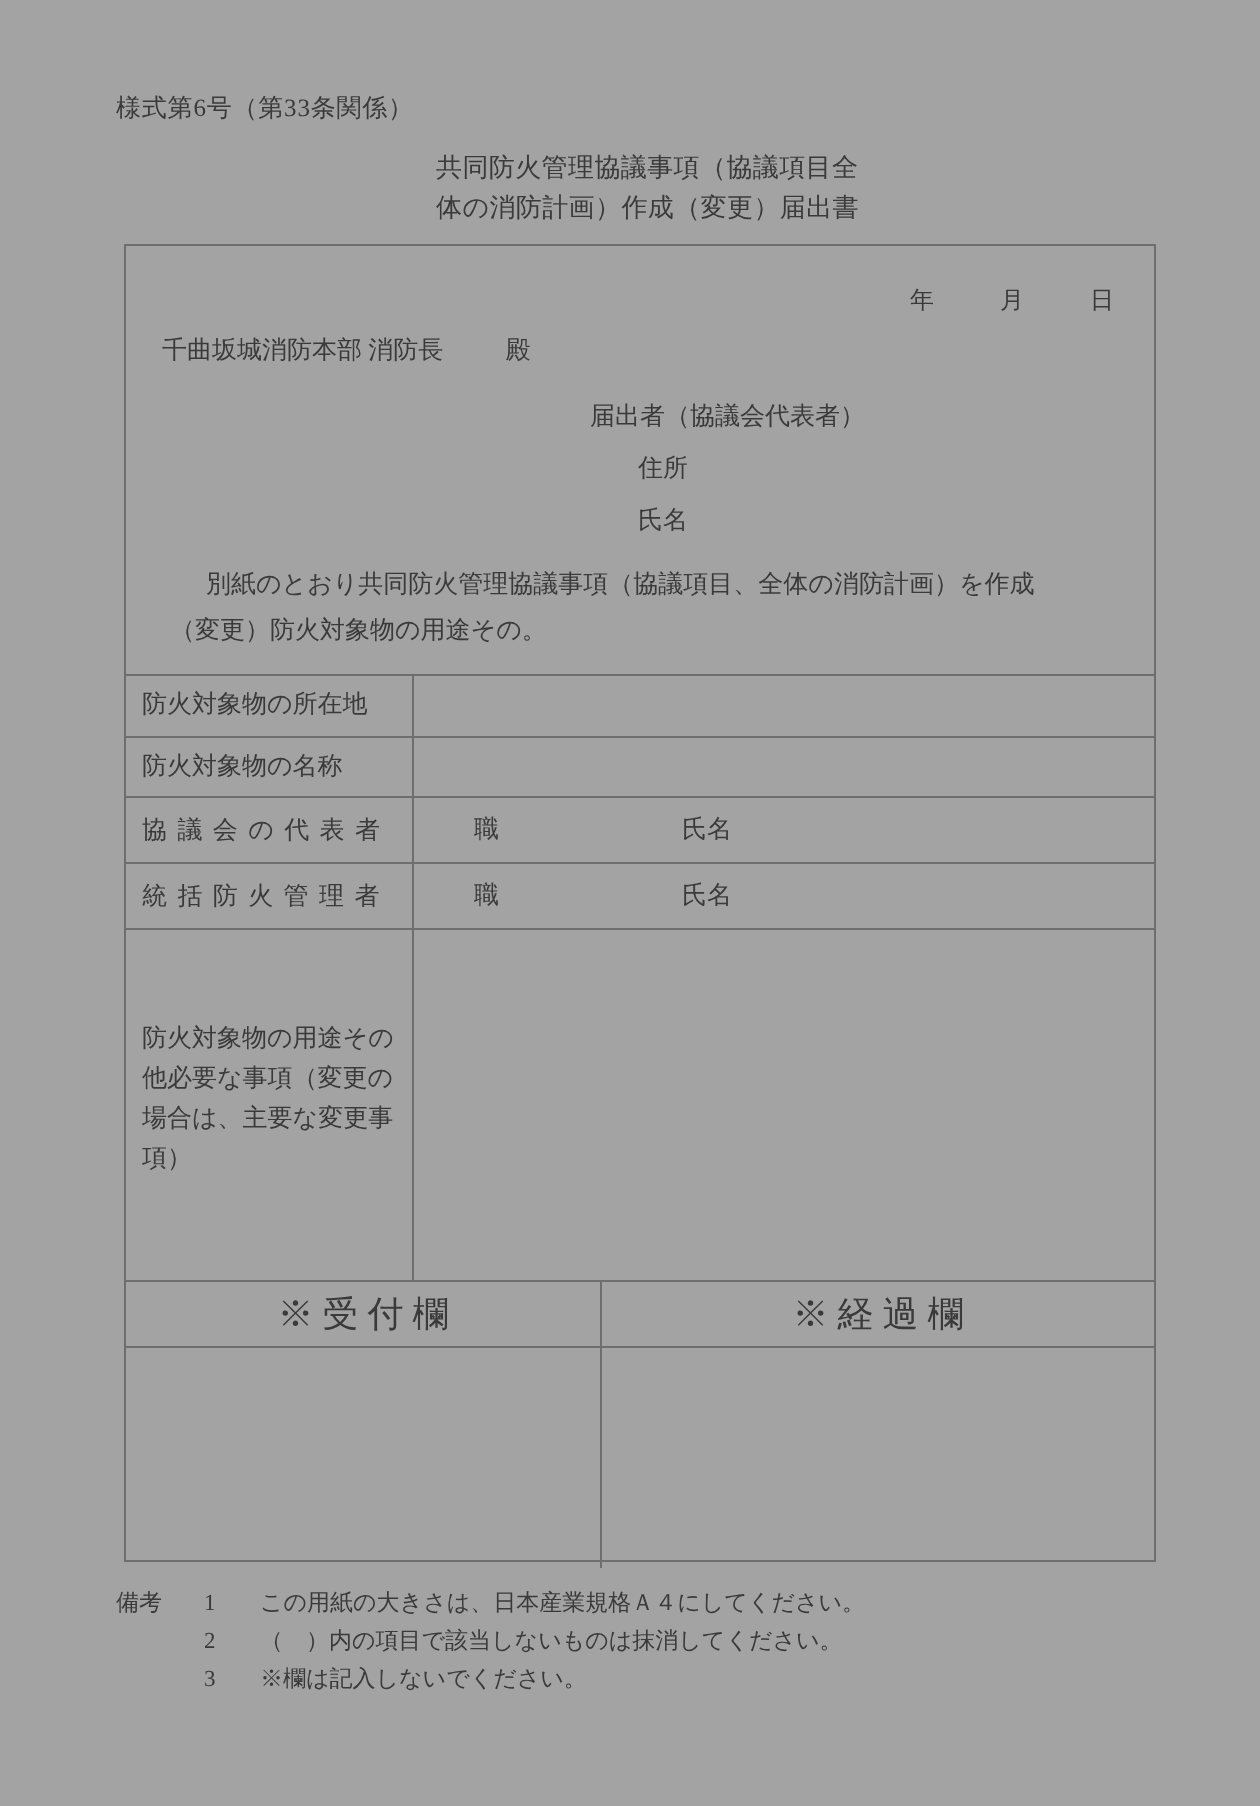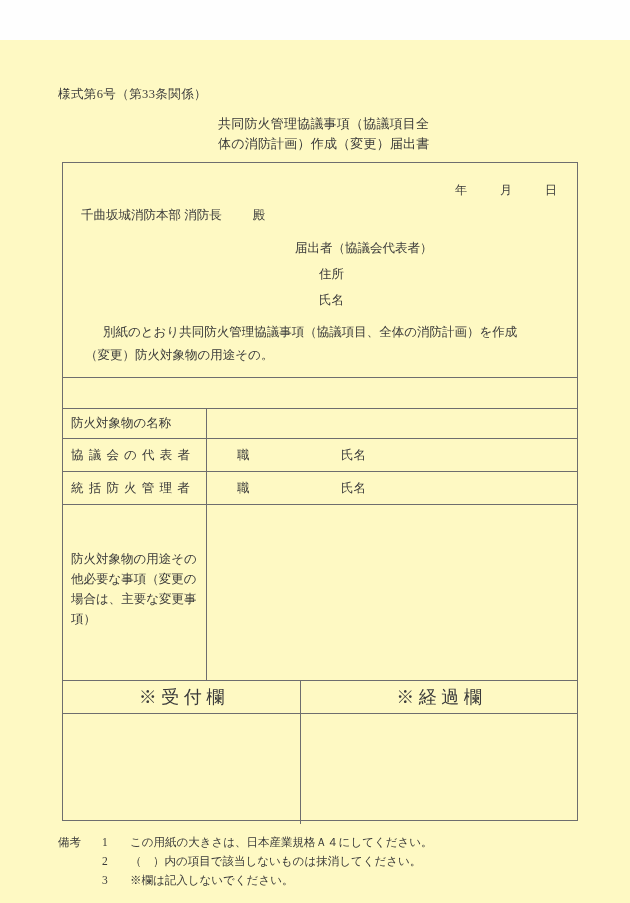--- a/index.html
+++ b/index.html
@@ -12,22 +12,21 @@
     height: 903px;
     position: relative;
     font-family: "Liberation Serif", "DejaVu Serif", serif;
     color: #3a3a3a;
     background: #fefefe;
     overflow: hidden;
   }
   .page {
     position: absolute;
     inset: 0;
-    background: #fef9c3;
-    margin-top: 40px;
+    background: #a3a3a3;
   }
 
   
   .form-no {
     position: absolute;
     left: 58px;
     top: 46px;
     font-size: 12.5px;
     letter-spacing: 0.4px;
     white-space: nowrap;
@@ -207,20 +206,21 @@
       <div class="body-text">
         <div class="l1">別紙のとおり共同防火管理協議事項（協議項目、全体の消防計画）を作成</div>
         <div>（変更）防火対象物の用途その。</div>
       </div>
 
     </div>
 
     <div class="rows">
 
       <div class="row r-h30">
+        <div class="rlabel">防火対象物の所在地</div>
         <div class="rvalue"></div>
       </div>
 
       <div class="row r-h30">
         <div class="rlabel">防火対象物の名称</div>
         <div class="rvalue"></div>
       </div>
 
       <div class="row r-h33">
         <div class="rlabel spread">協議会の代表者</div>

